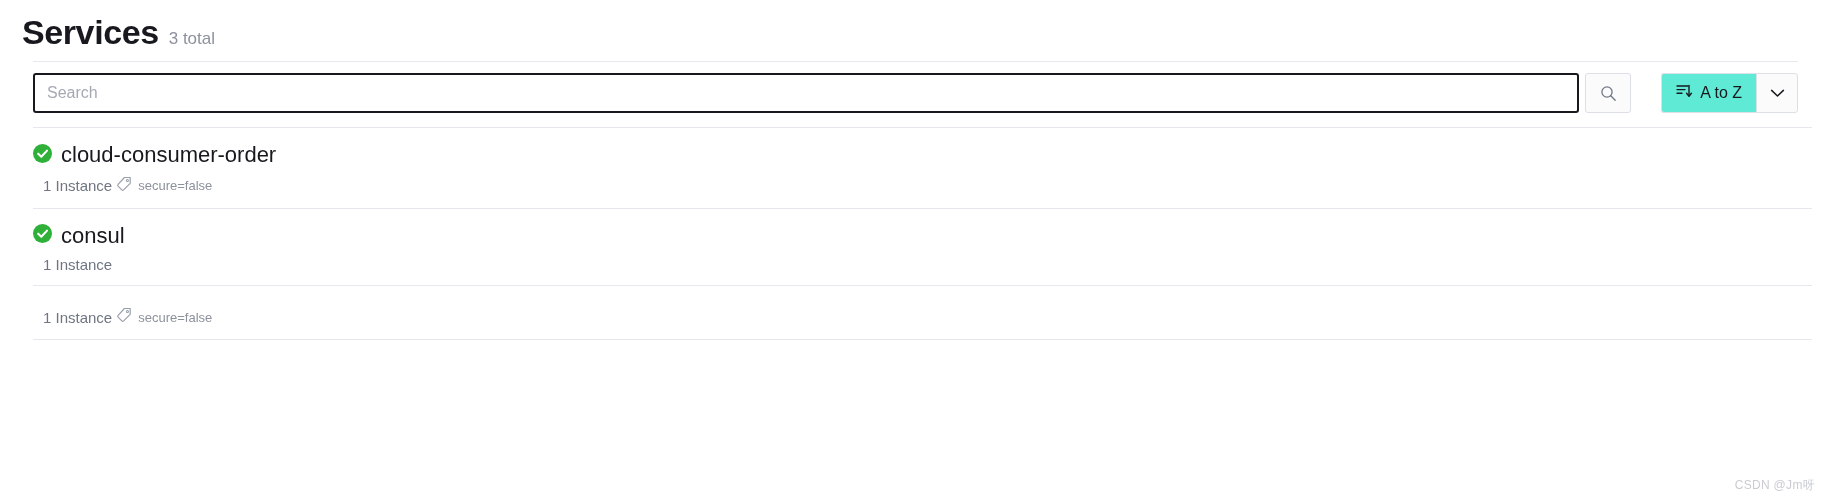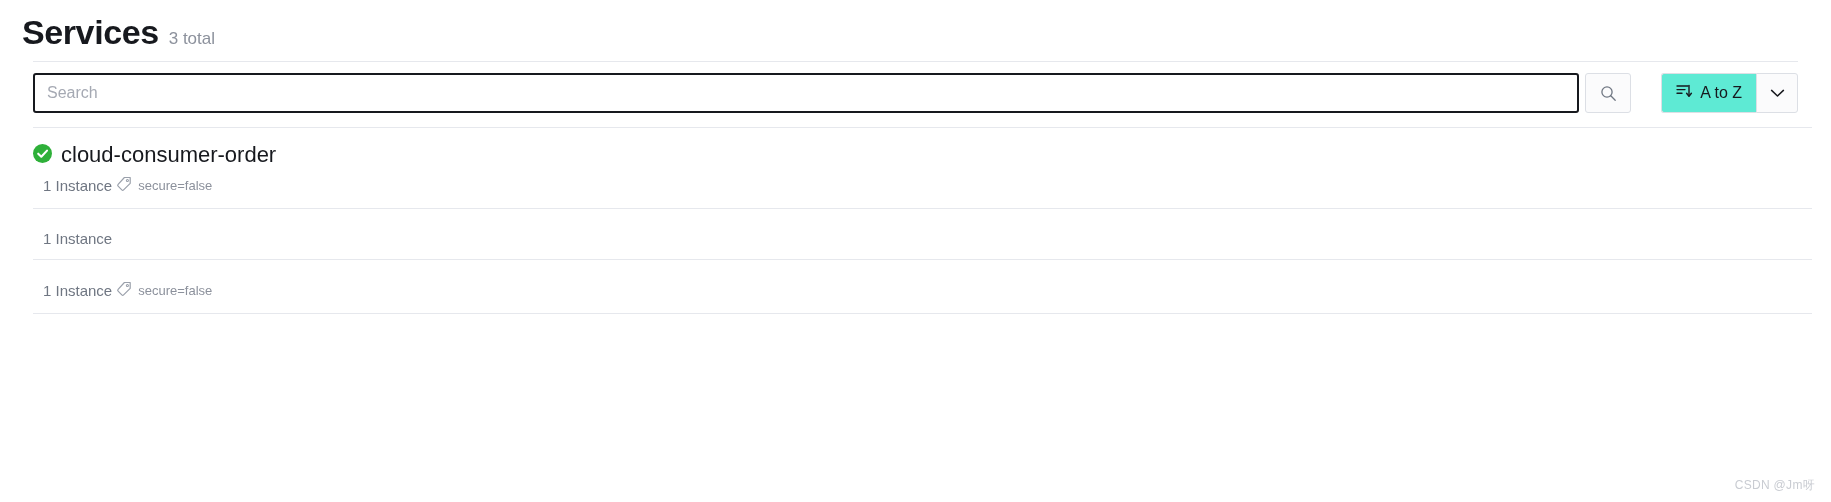--- a/index.html
+++ b/index.html
@@ -249,20 +249,29 @@
               <path d="M8.4 1.5 H14.2 V7.3 L7.6 13.9 a1.3 1.3 0 0 1 -1.8 0 L2.1 10.2 a1.3 1.3 0 0 1 0 -1.8 Z" stroke="#9aa0ab" stroke-width="1.2" fill="none" stroke-linejoin="round"></path>
               <circle cx="11.4" cy="4.5" r="1.05" stroke="#9aa0ab" stroke-width="1.05" fill="none"></circle>
             </svg>
           </span>
           <span class="tag-text">secure=false</span>
         </span>
       </div>
     </div>
 
     <div class="service-row">
+      <div class="service-name-line">
+        <span class="health-icon">
+          <svg width="19" height="19" viewBox="0 0 19 19">
+            <circle cx="9.5" cy="9.5" r="9.5" fill="#2eb039"></circle>
+            <path d="M5.2 9.7 L8.3 12.7 L14 6.6" stroke="#ffffff" stroke-width="2.1" fill="none" stroke-linecap="round" stroke-linejoin="round"></path>
+          </svg>
+        </span>
+        <span class="service-name">consul</span>
+      </div>
       <div class="service-meta">
         <span class="meta-instances">1 Instance</span>
       </div>
     </div>
 
     <div class="service-row">
       <div class="service-meta">
         <span class="meta-instances">1 Instance</span>
         <span class="meta-tag">
           <span>

